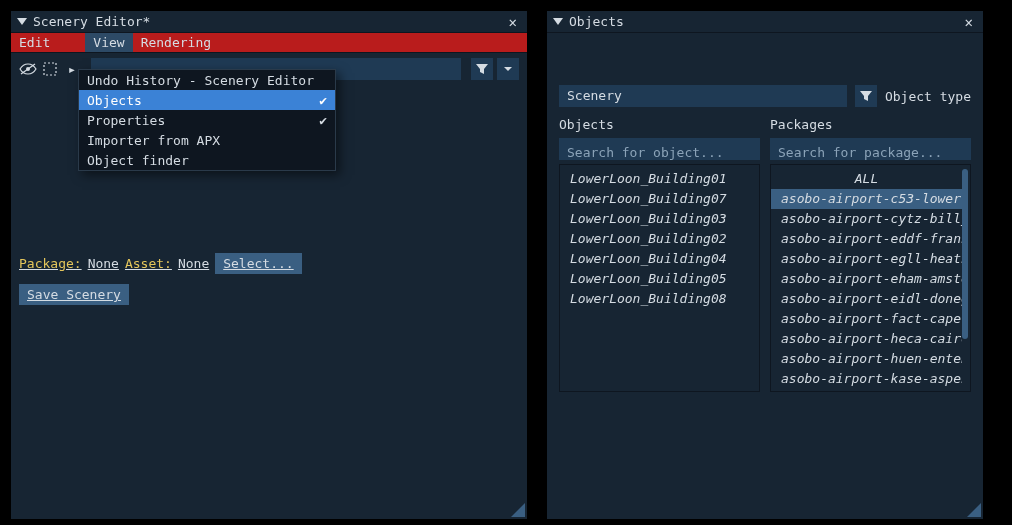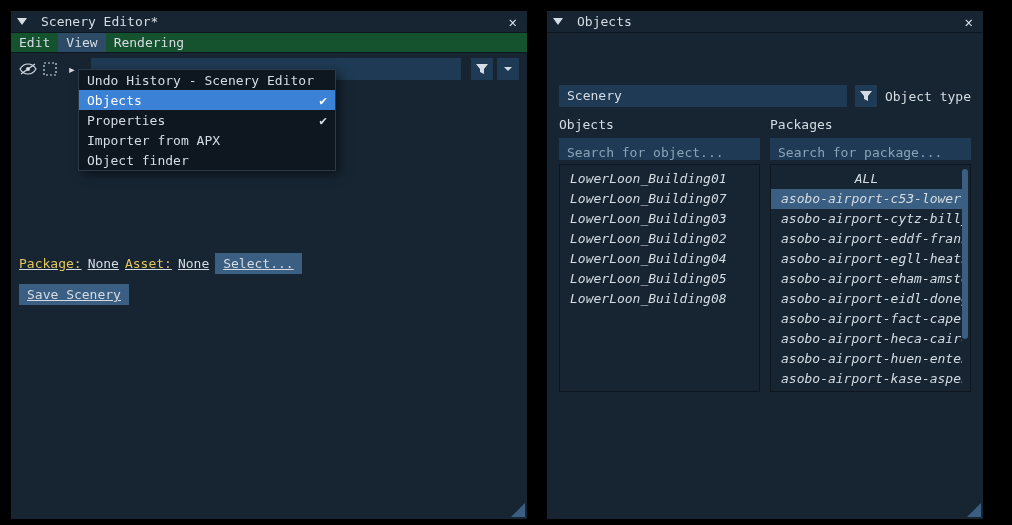--- a/index.html
+++ b/index.html
@@ -22,52 +22,53 @@
   }
   .window-left  { width: 518px; height: 510px; }
   .window-right { width: 438px; height: 510px; }
   .titlebar {
     height: 22px;
     background: #172533;
     border-bottom: 1px solid #0e1620;
     display: flex;
     align-items: center;
     padding: 0 6px;
-    gap: 12px;
+    gap: 4px;
   }
   .titlebar .triangle {
     width: 0; height: 0;
     border-left: 5px solid transparent;
     border-right: 5px solid transparent;
     border-top: 7px solid #d5dce3;
     margin-right: 2px;
   }
   .titlebar .title { flex: 1; font-size: 13px; color: #d5dce3; }
   .titlebar .close {
     font-size: 14px;
     color: #d5dce3;
     cursor: pointer;
     padding: 0 4px;
   }
   .menubar {
     height: 20px;
-    background: #14532d;
+    background: #b91c1c;
     display: flex;
     align-items: stretch;
     font-size: 13px;
     border-bottom: 1px solid #0e1620;
   }
   .menubar .menu-item {
     padding: 2px 8px;
     display: flex;
     align-items: center;
     cursor: pointer;
   }
   .menubar .menu-item.active {
     background: #2d4a66;
+    margin-left: 27px;
   }
   .toolbar {
     height: 32px;
     padding: 4px 8px;
     display: flex;
     align-items: center;
     gap: 4px;
   }
   .toolbar .tool-icon {
     width: 18px; height: 18px;

